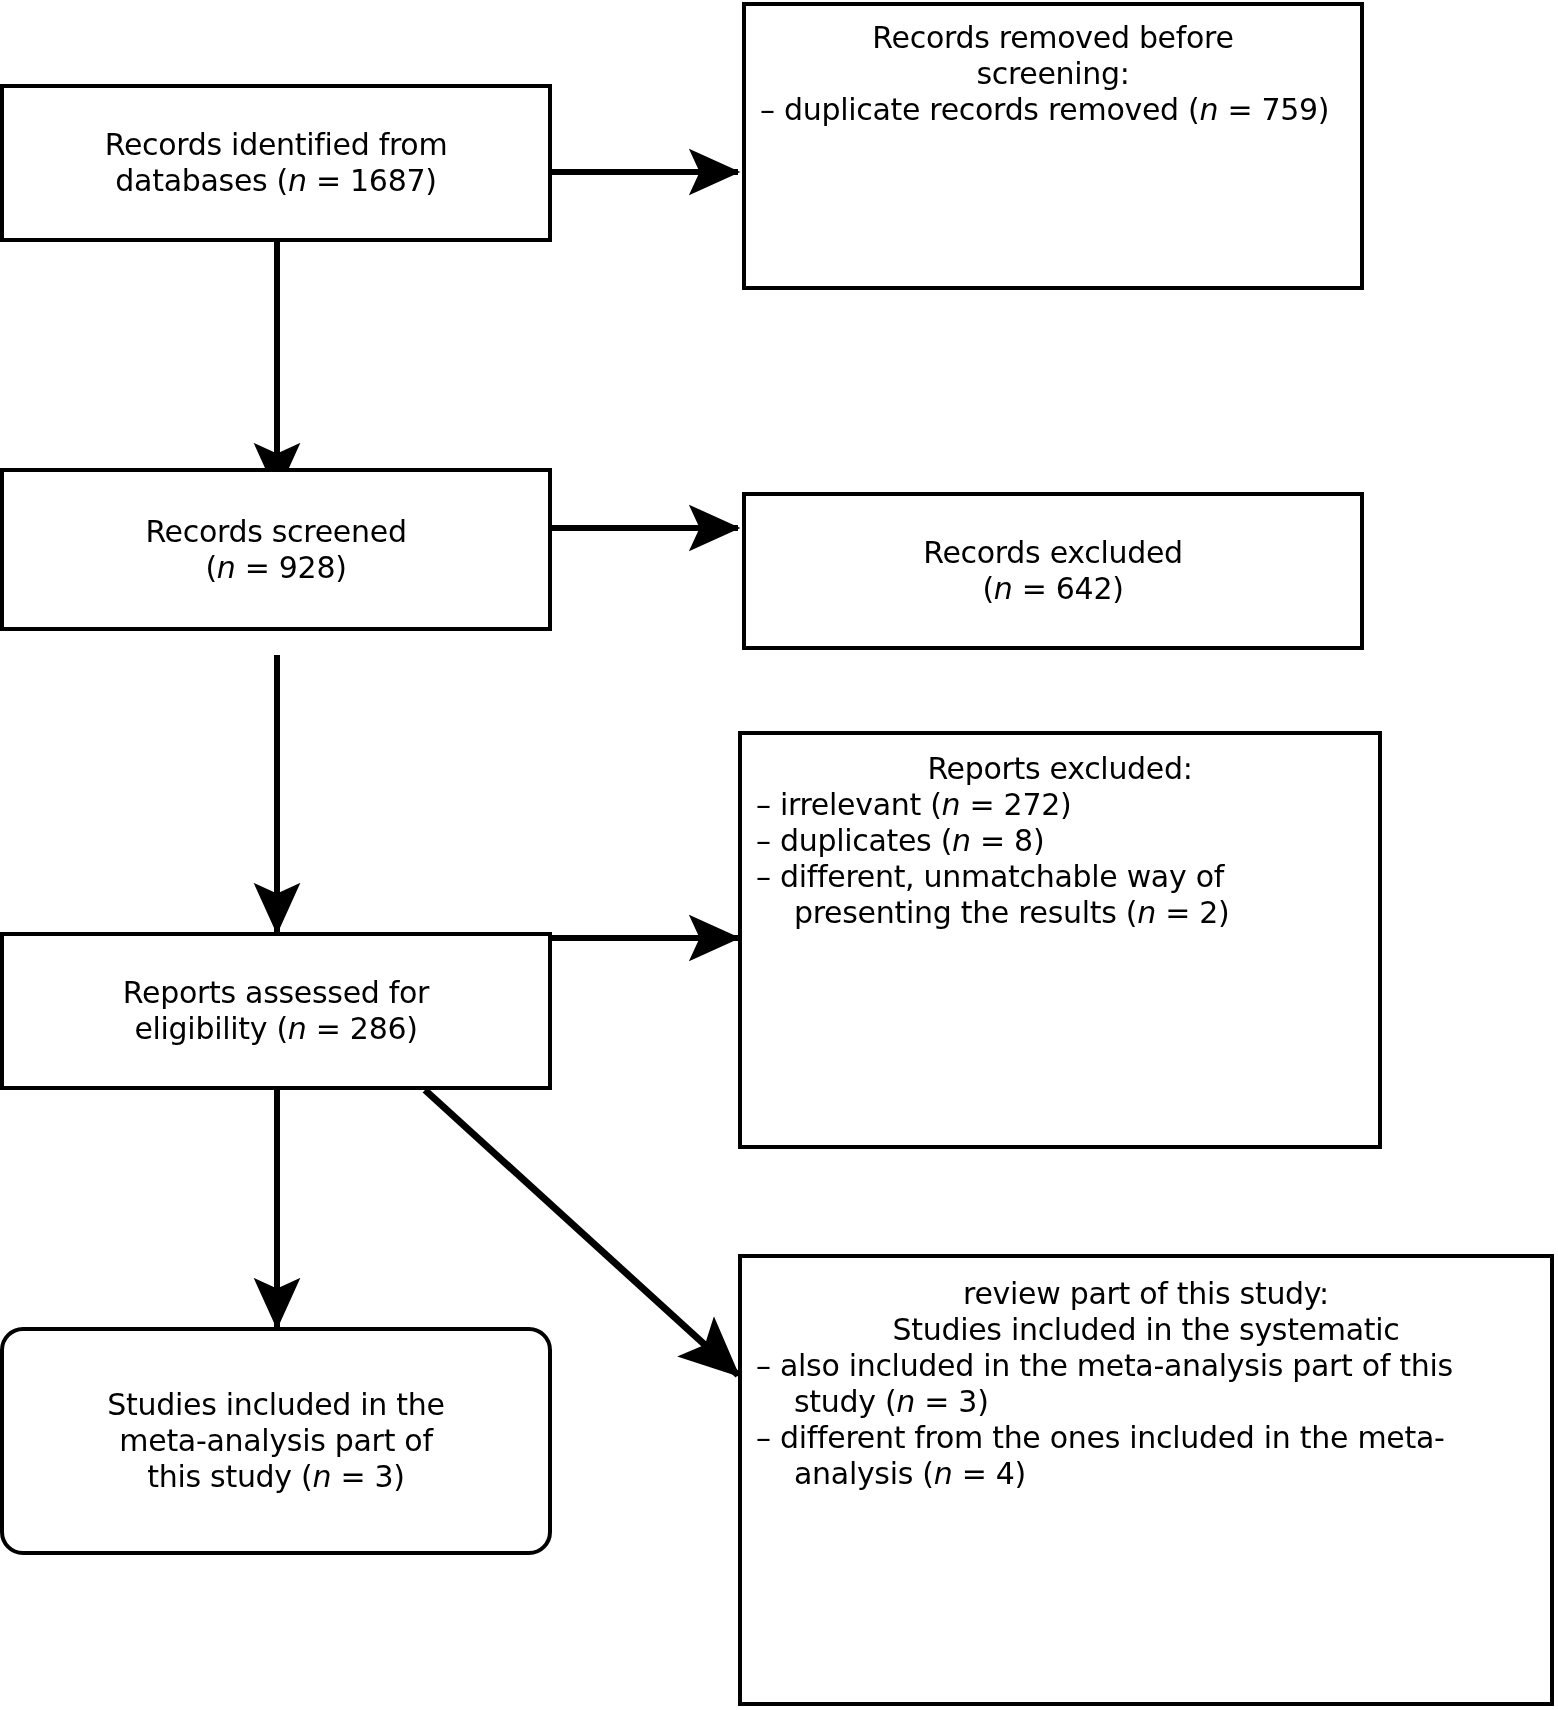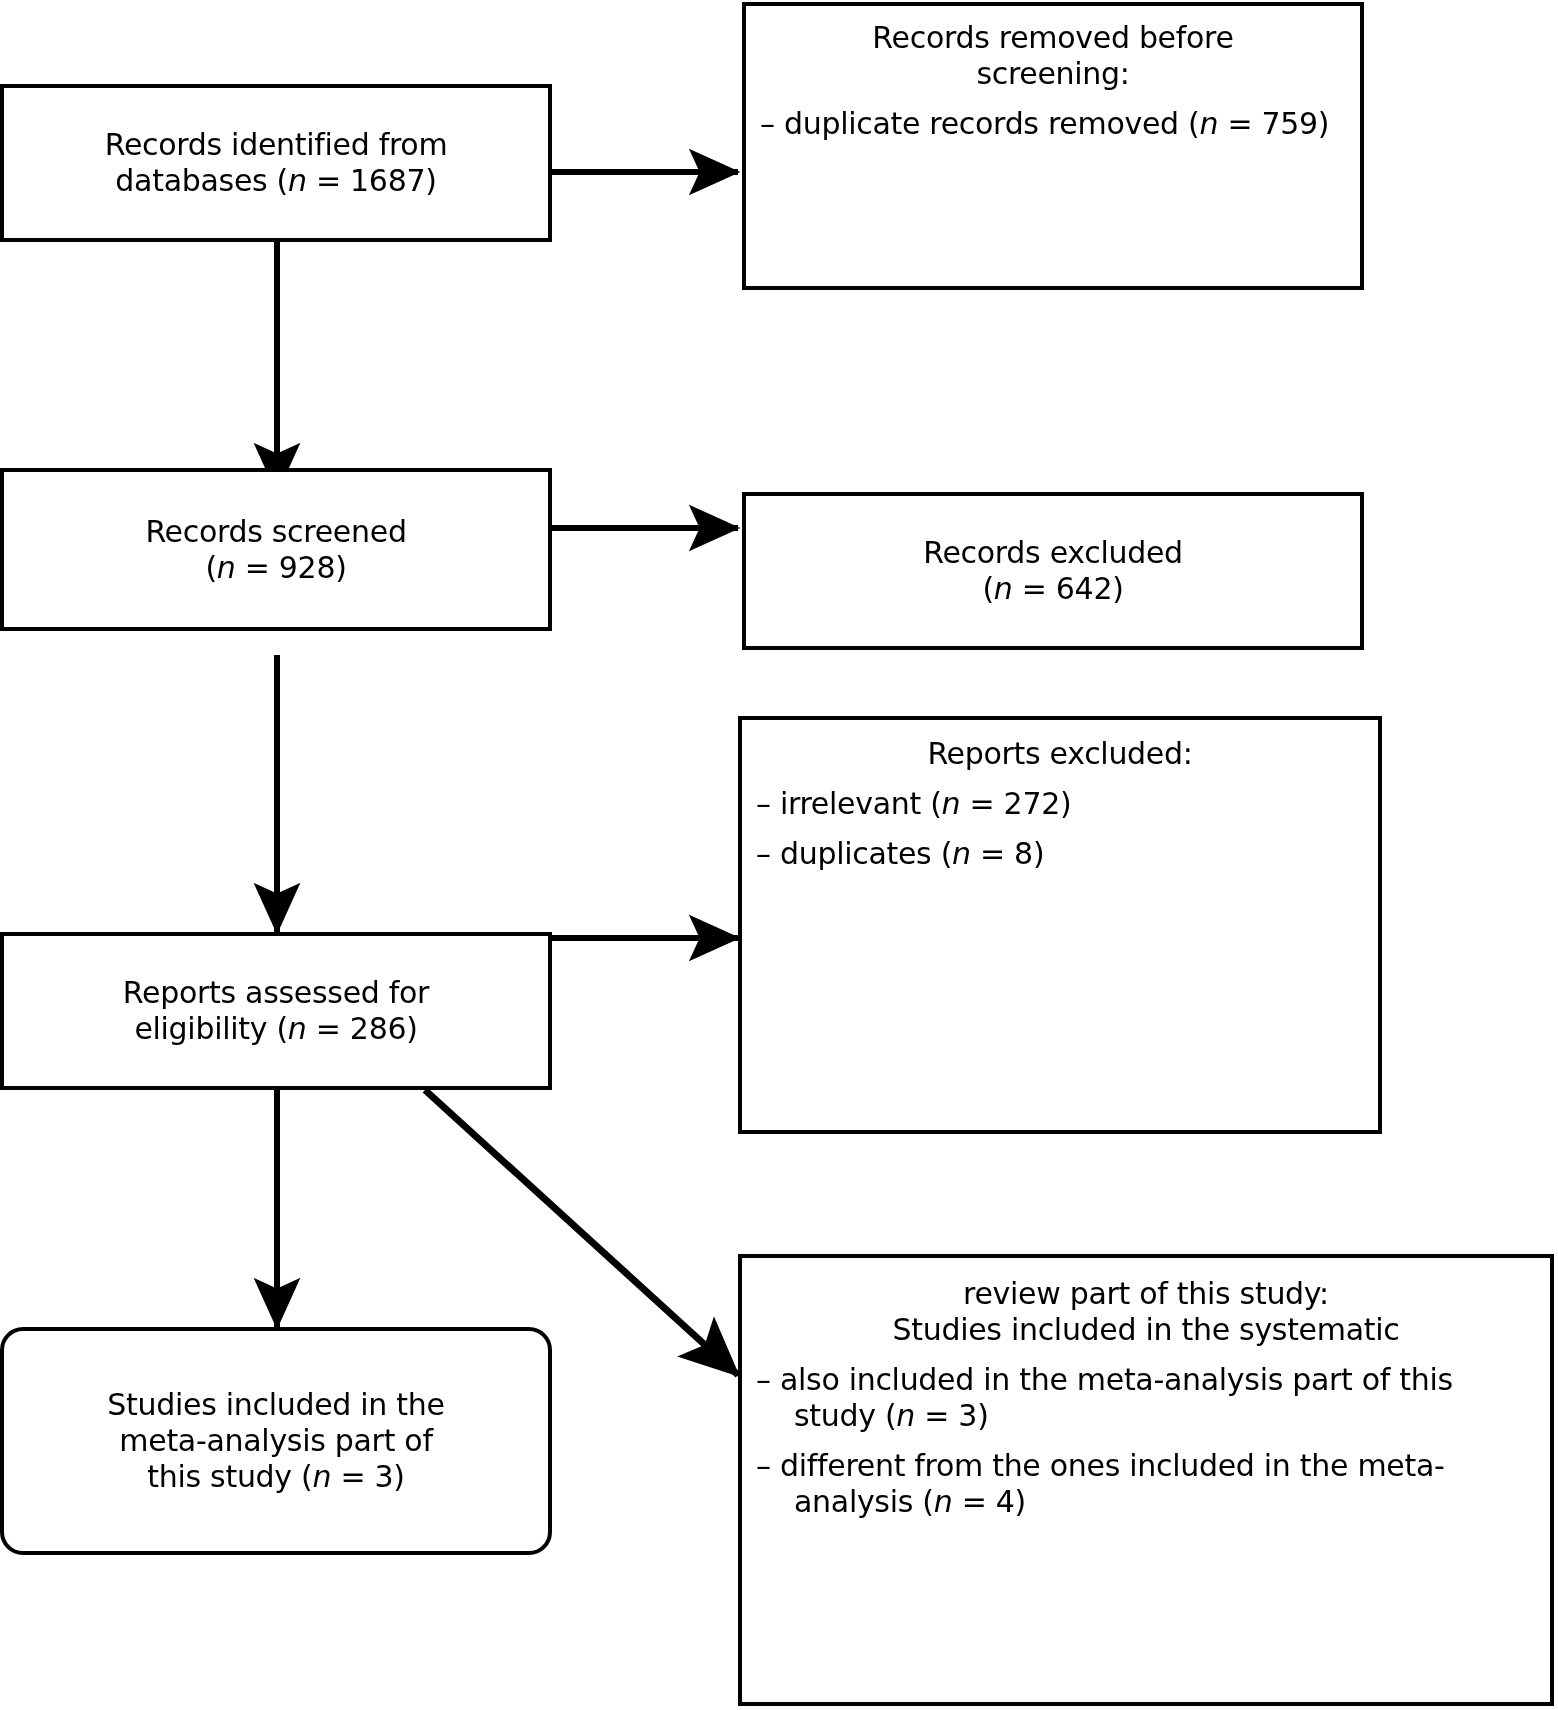--- a/index.html
+++ b/index.html
@@ -32,21 +32,20 @@
     display: block;
     white-space: pre;
   }
   .center-text .ln { text-align: center; }
   .box .indent {
     display: block;
     white-space: pre-wrap;
     padding-left: 38px;
     text-indent: -38px;
     text-align: left;
-    margin-top: 14px;
   }
   .pad {
     padding: 0 14px;
   }
   .nital { font-style: italic; }
   svg.edges {
     position: absolute;
     left: 0;
     top: 0;
     width: 1558px;
@@ -95,24 +94,25 @@
   <div class="box center-text pad" style="left:0px; top:468px; width:552px; height:163px;">
     <span class="ln">Records screened</span>
     <span class="ln">(<span class="nital">n</span> = 928)</span>
   </div>
 
   <div class="box center-text pad" style="left:742px; top:492px; width:622px; height:158px;">
     <span class="ln">Records excluded</span>
     <span class="ln">(<span class="nital">n</span> = 642)</span>
   </div>
 
-  <div class="box pad" style="left:738px; top:716px; width:644px; height:418px; justify-content:flex-start; padding-top:16px;">
+  <div class="box pad" style="left:738px; top:731px; width:644px; height:418px; justify-content:flex-start; padding-top:16px;">
     <span class="ln" style="text-align:center;">Reports excluded:</span>
     <span class="indent">– irrelevant (<span class="nital">n</span> = 272)</span>
     <span class="indent">– duplicates (<span class="nital">n</span> = 8)</span>
+    <span class="indent">– different, unmatchable way of presenting the results (<span class="nital">n</span> = 2)</span>
   </div>
 
   <div class="box center-text pad" style="left:0px; top:932px; width:552px; height:158px;">
     <span class="ln">Reports assessed for</span>
     <span class="ln">eligibility (<span class="nital">n</span> = 286)</span>
   </div>
 
   <div class="box center-text pad" style="left:0px; top:1327px; width:552px; height:228px;border-radius:23px;">
     <span class="ln">Studies included in the</span>
     <span class="ln">meta-analysis part of</span>

